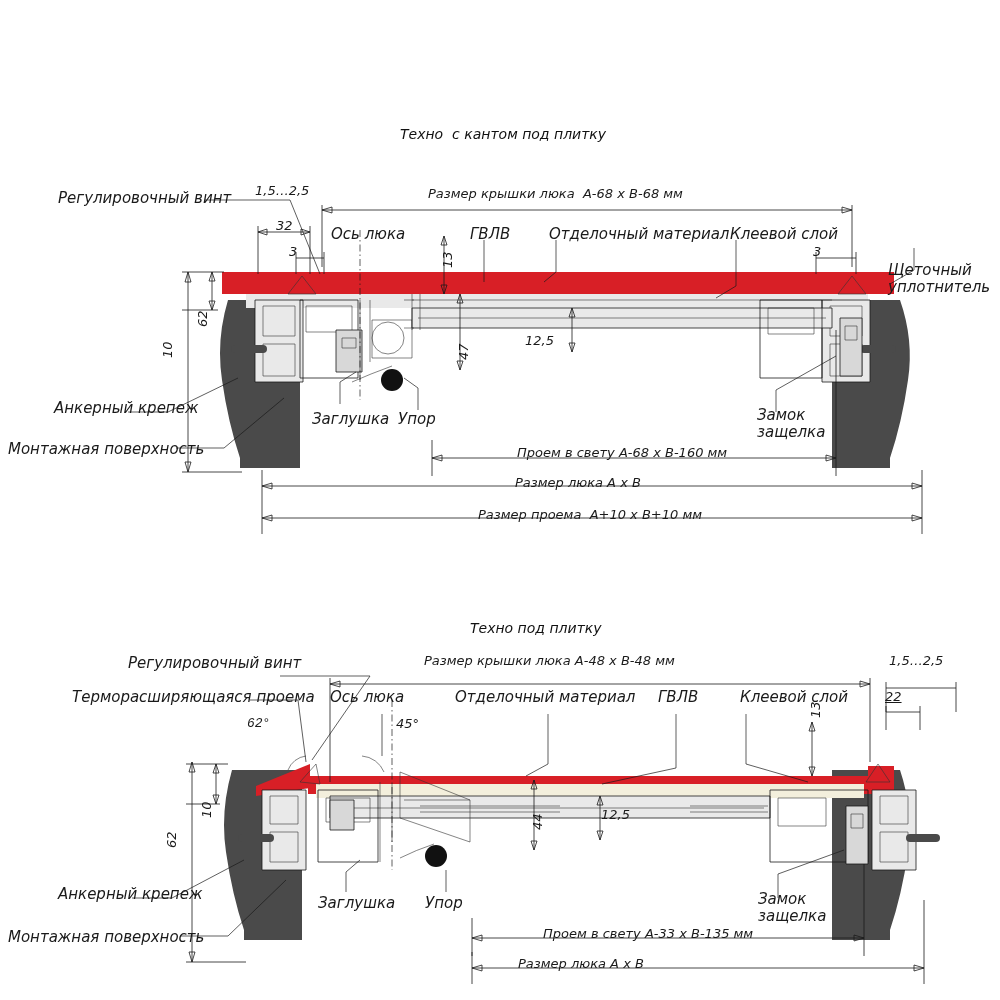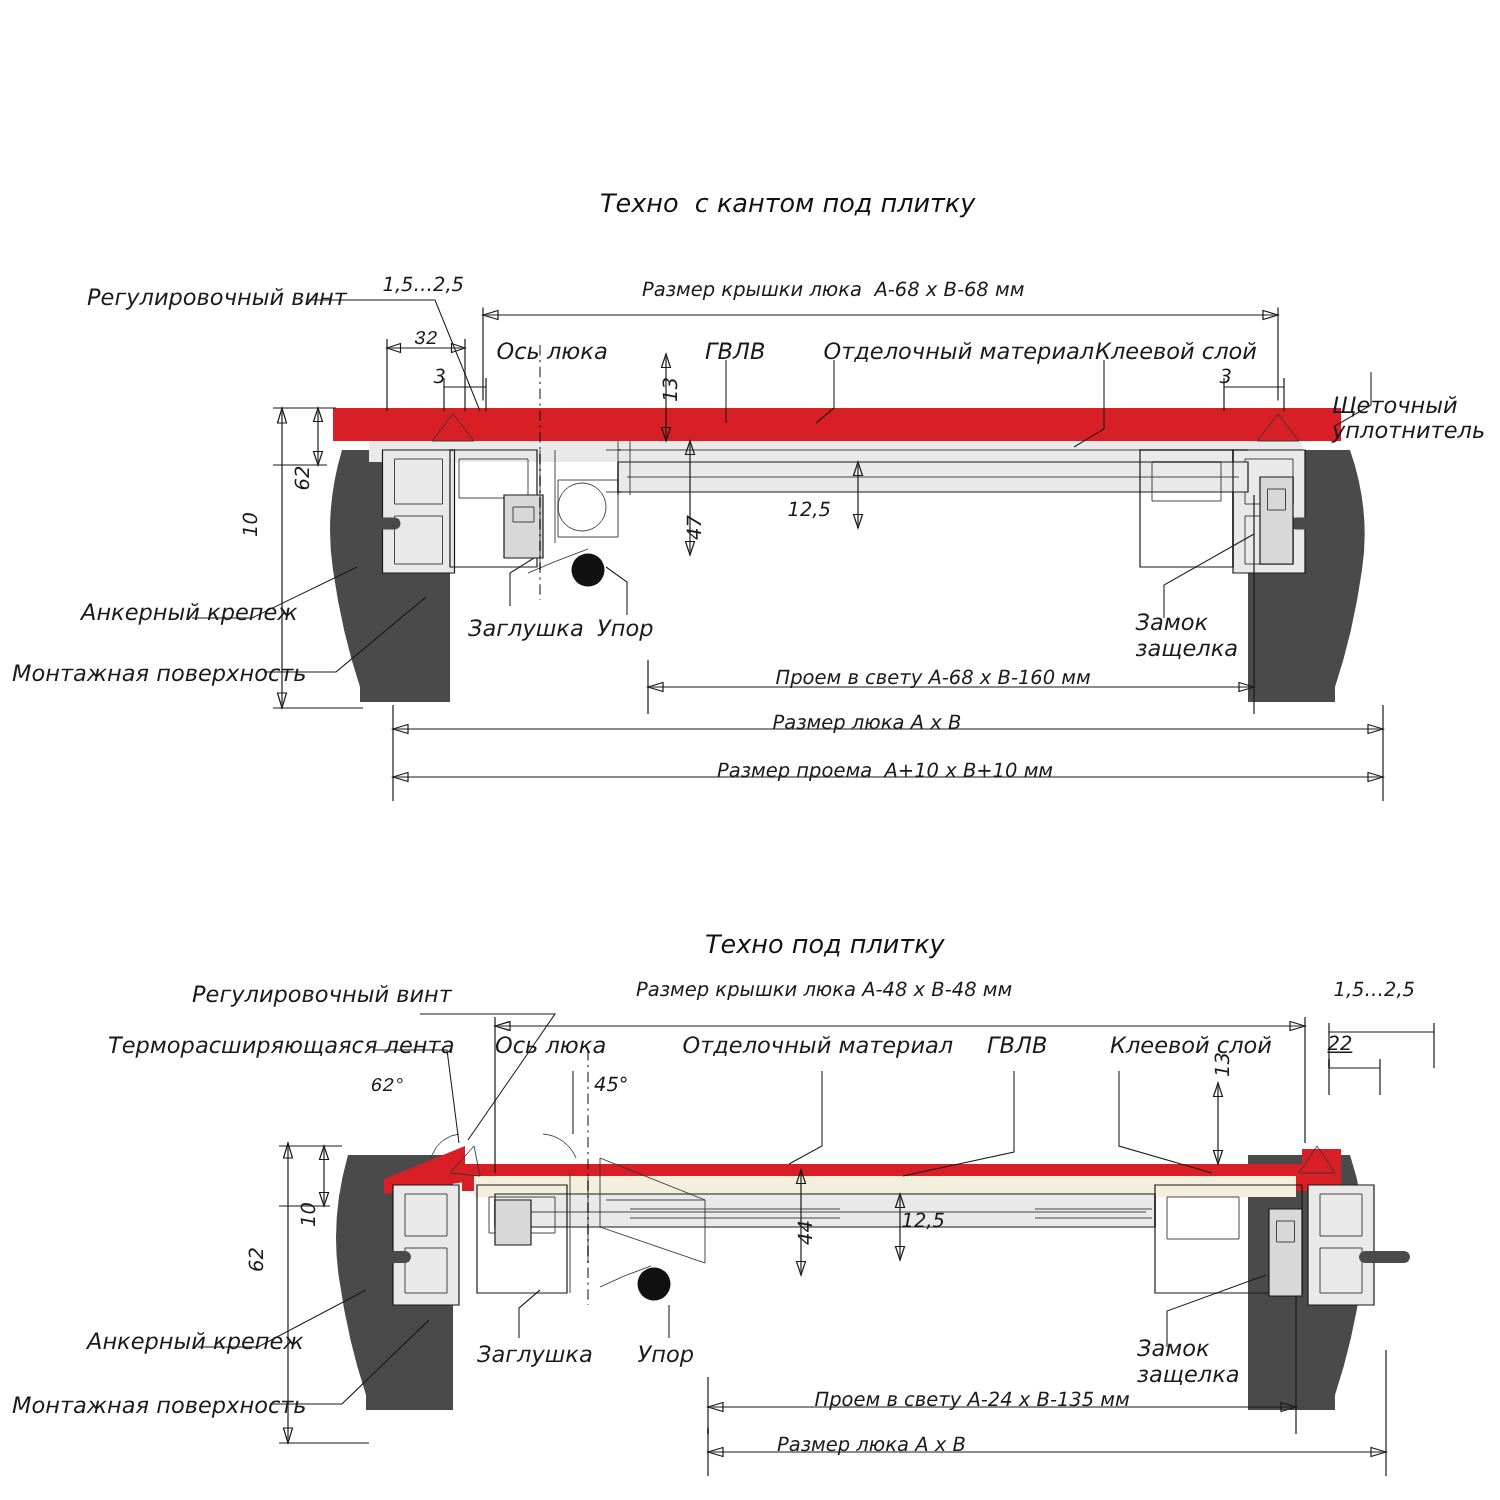--- a/index.html
+++ b/index.html
@@ -27,21 +27,21 @@
     font-size: 15px;
     color: #1a1a1a;
     white-space: pre;
     line-height: 1.15;
     letter-spacing: 0px;
   }
   .title {
     position: absolute;
     font-family: "DejaVu Sans", sans-serif;
     font-style: italic;
-    font-size: 17px;
+    font-size: 14px;
     color: #111;
     white-space: pre;
   }
   .dim {
     position: absolute;
     font-family: "DejaVu Sans", sans-serif;
     font-style: italic;
     font-size: 13px;
     color: #1a1a1a;
     white-space: pre;
@@ -290,38 +290,38 @@
   <div class="lbl" style="left:888px; top:226px;margin-top:36px;">Щеточный
 уплотнитель</div>
   <div class="lbl" style="left:54px; top:400px;">Анкерный крепеж</div>
   <div class="lbl" style="left:8px; top:441px;">Монтажная поверхность</div>
   <div class="lbl" style="left:312px; top:411px;">Заглушка</div>
   <div class="lbl" style="left:398px; top:411px;">Упор</div>
   <div class="lbl" style="left:757px; top:407px;">Замок
 защелка</div>
 
   <div class="dim" style="left:255px; top:183px;">1,5…2,5</div>
-  <div class="dim" style="left:276px; top:218px;font-family:Liberation Mono, monospace;">32</div>
+  <div class="dim" style="left:276px; top:218px;">32</div>
   <div class="dim" style="left:289px; top:244px;">3</div>
   <div class="dim" style="left:813px; top:244px;">3</div>
   <div class="dim rot" style="left:440px; top:268px;">13</div>
   <div class="dim rot" style="left:456px; top:360px;">47</div>
   <div class="dim" style="left:525px; top:333px;">12,5</div>
   <div class="dim rot" style="left:160px; top:358px;">10</div>
   <div class="dim rot" style="left:195px; top:327px;">62</div>
   <div class="dim" style="left:428px; top:186px;">Размер крышки люка  А-68 х В-68 мм</div>
   <div class="dim" style="left:517px; top:445px;">Проем в свету А-68 х В-160 мм</div>
   <div class="dim" style="left:515px; top:475px;">Размер люка А х В</div>
   <div class="dim" style="left:478px; top:507px;">Размер проема  А+10 х В+10 мм</div>
 
 
   <div class="title" style="left:470px; top:620px;">Техно под плитку</div>
 
   <div class="lbl" style="left:128px; top:655px;">Регулировочный винт</div>
-  <div class="lbl" style="left:72px; top:689px;">Терморасширяющаяся лента</div>
+  <div class="lbl" style="left:72px; top:689px;">Терморасширяющаяся проема</div>
   <div class="lbl" style="left:330px; top:689px;">Ось люка</div>
   <div class="lbl" style="left:455px; top:689px;">Отделочный материал</div>
   <div class="lbl" style="left:658px; top:689px;">ГВЛВ</div>
   <div class="lbl" style="left:740px; top:689px;">Клеевой слой</div>
   <div class="lbl" style="left:58px; top:886px;">Анкерный крепеж</div>
   <div class="lbl" style="left:8px; top:929px;">Монтажная поверхность</div>
   <div class="lbl" style="left:318px; top:895px;">Заглушка</div>
   <div class="lbl" style="left:425px; top:895px;">Упор</div>
   <div class="lbl" style="left:758px; top:891px;">Замок
 защелка</div>
@@ -329,16 +329,16 @@
   <div class="dim" style="left:247px; top:716px;font-family:Liberation Mono, monospace;">62°</div>
   <div class="dim" style="left:350px; top:716px;margin-left:46px;">45°</div>
   <div class="dim" style="left:889px; top:653px;">1,5…2,5</div>
   <div class="dim" style="left:885px; top:689px;text-decoration:underline;">22</div>
   <div class="dim rot" style="left:808px; top:718px;">13</div>
   <div class="dim rot" style="left:530px; top:830px;">44</div>
   <div class="dim" style="left:601px; top:807px;">12,5</div>
   <div class="dim rot" style="left:164px; top:848px;">62</div>
   <div class="dim rot" style="left:199px; top:818px;">10</div>
   <div class="dim" style="left:424px; top:653px;">Размер крышки люка А-48 х В-48 мм</div>
-  <div class="dim" style="left:543px; top:926px;">Проем в свету А-24 х В-135 мм</div>
+  <div class="dim" style="left:543px; top:926px;">Проем в свету А-33 х В-135 мм</div>
   <div class="dim" style="left:518px; top:956px;">Размер люка А х В</div>
 
 </div>
 
 </body></html>

